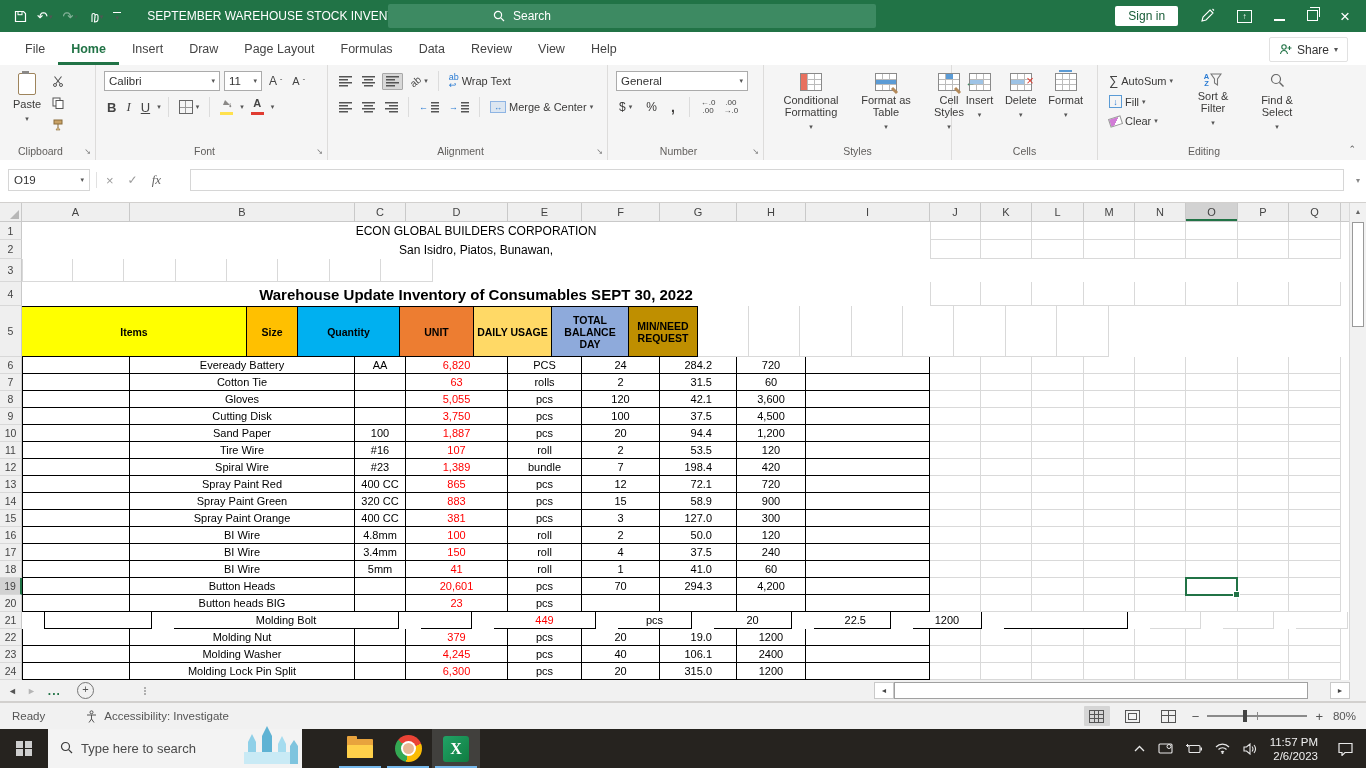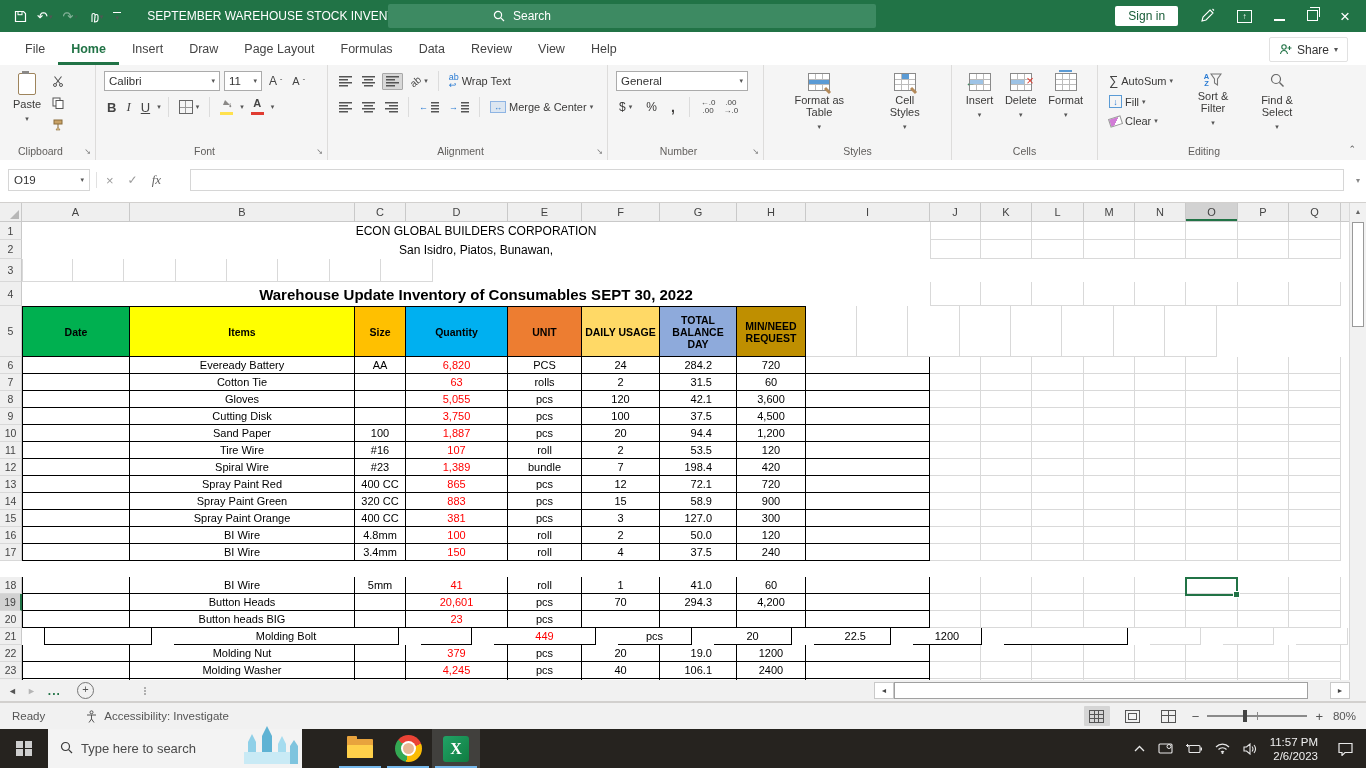--- a/index.html
+++ b/index.html
@@ -386,20 +386,27 @@
       </div>
         </div>
       <div class="glabel">Number</div>
       <span class="launcher">↘</span>
     </div>
 
     <div class="rgroup" style="width:188px;">
       <div class="rcontent" style="justify-content:space-around;width:100%;box-sizing:border-box;">
         <div class="rbig">
           <span class="grid-ic">
+              <i class="ov" style="left:0;top:0;width:6px;height:16px;background:#e8715f;"></i>
+            </span>
+          <span class="twoLine">Conditional Formatting</span>
+            <span class="car">▾</span>
+        </div>
+        <div class="rbig">
+          <span class="grid-ic">
               <i class="ov" style="left:0;top:6px;width:20px;height:4px;background:#5b9bd5;"></i>
               <i class="ov" style="right:-2px;bottom:-2px;width:7px;height:3px;background:#b48a5a;transform:rotate(45deg);"></i>
             </span>
           <span class="twoLine" style="width:62px;">Format as Table</span>
             <span class="car">▾</span>
         </div>
         <div class="rbig">
           <span class="grid-ic">
               <i class="ov" style="left:7px;top:0;width:7px;height:5px;background:#5b9bd5;"></i>
               <i class="ov" style="right:-2px;bottom:-2px;width:7px;height:3px;background:#b48a5a;transform:rotate(45deg);"></i>
@@ -568,21 +575,20 @@
           <div class="cell gcell" style="width: 51px;"></div>
           <div class="cell gcell" style="width: 52px;"></div>
           <div class="cell gcell" style="width: 51px;"></div>
           <div class="cell gcell" style="width: 51px;"></div>
           <div class="cell gcell" style="width: 52px;"></div>
           <div class="cell gcell" style="width: 51px;"></div>
           <div class="cell gcell" style="width: 52px;"></div>
         </div>
         <div class="grow" style="height: 51px;">
           <div class="rowhdr">5</div>
-          <div class="cell tcell hc first" style="width: 108px; background: rgb(0, 176, 80);">Date</div>
           <div class="cell tcell hc" style="width: 225px; background: rgb(255, 255, 0);">Items</div>
           <div class="cell tcell hc" style="width: 51px; background: rgb(255, 192, 0);">Size</div>
           <div class="cell tcell hc" style="width: 102px; background: rgb(0, 176, 240);">Quantity</div>
           <div class="cell tcell hc" style="width: 74px; background: rgb(237, 125, 49);">UNIT</div>
           <div class="cell tcell hc" style="width: 78px; background: rgb(255, 217, 102);">DAILY USAGE</div>
           <div class="cell tcell hc wrap" style="width: 77px; background: rgb(142, 170, 219);">TOTAL BALANCE DAY</div>
           <div class="cell tcell hc wrap" style="width: 69px; background: rgb(191, 143, 0);">MIN/NEED REQUEST</div>
           <div class="cell gcell" style="width: 51px;"></div>
           <div class="cell gcell" style="width: 51px;"></div>
           <div class="cell gcell" style="width: 52px;"></div>
@@ -825,21 +831,21 @@
           <div class="cell tcell" style="width: 124px;"></div>
           <div class="cell gcell" style="width: 51px;"></div>
           <div class="cell gcell" style="width: 51px;"></div>
           <div class="cell gcell" style="width: 52px;"></div>
           <div class="cell gcell" style="width: 51px;"></div>
           <div class="cell gcell" style="width: 51px;"></div>
           <div class="cell gcell" style="width: 52px;"></div>
           <div class="cell gcell" style="width: 51px;"></div>
           <div class="cell gcell" style="width: 52px;"></div>
         </div>
-        <div class="grow" style="height: 17px; margin-top: 16px;">
+        <div class="grow" style="height: 17px;">
           <div class="rowhdr">18</div>
           <div class="cell tcell first" style="width: 108px;"></div>
           <div class="cell tcell" style="width: 225px;">BI Wire</div>
           <div class="cell tcell" style="width: 51px;">5mm</div>
           <div class="cell tcell qty" style="width: 102px;">41</div>
           <div class="cell tcell" style="width: 74px;">roll</div>
           <div class="cell tcell" style="width: 78px;">1</div>
           <div class="cell tcell ralign" style="width: 77px;">41.0</div>
           <div class="cell tcell" style="width: 69px;">60</div>
           <div class="cell tcell" style="width: 124px;"></div>

